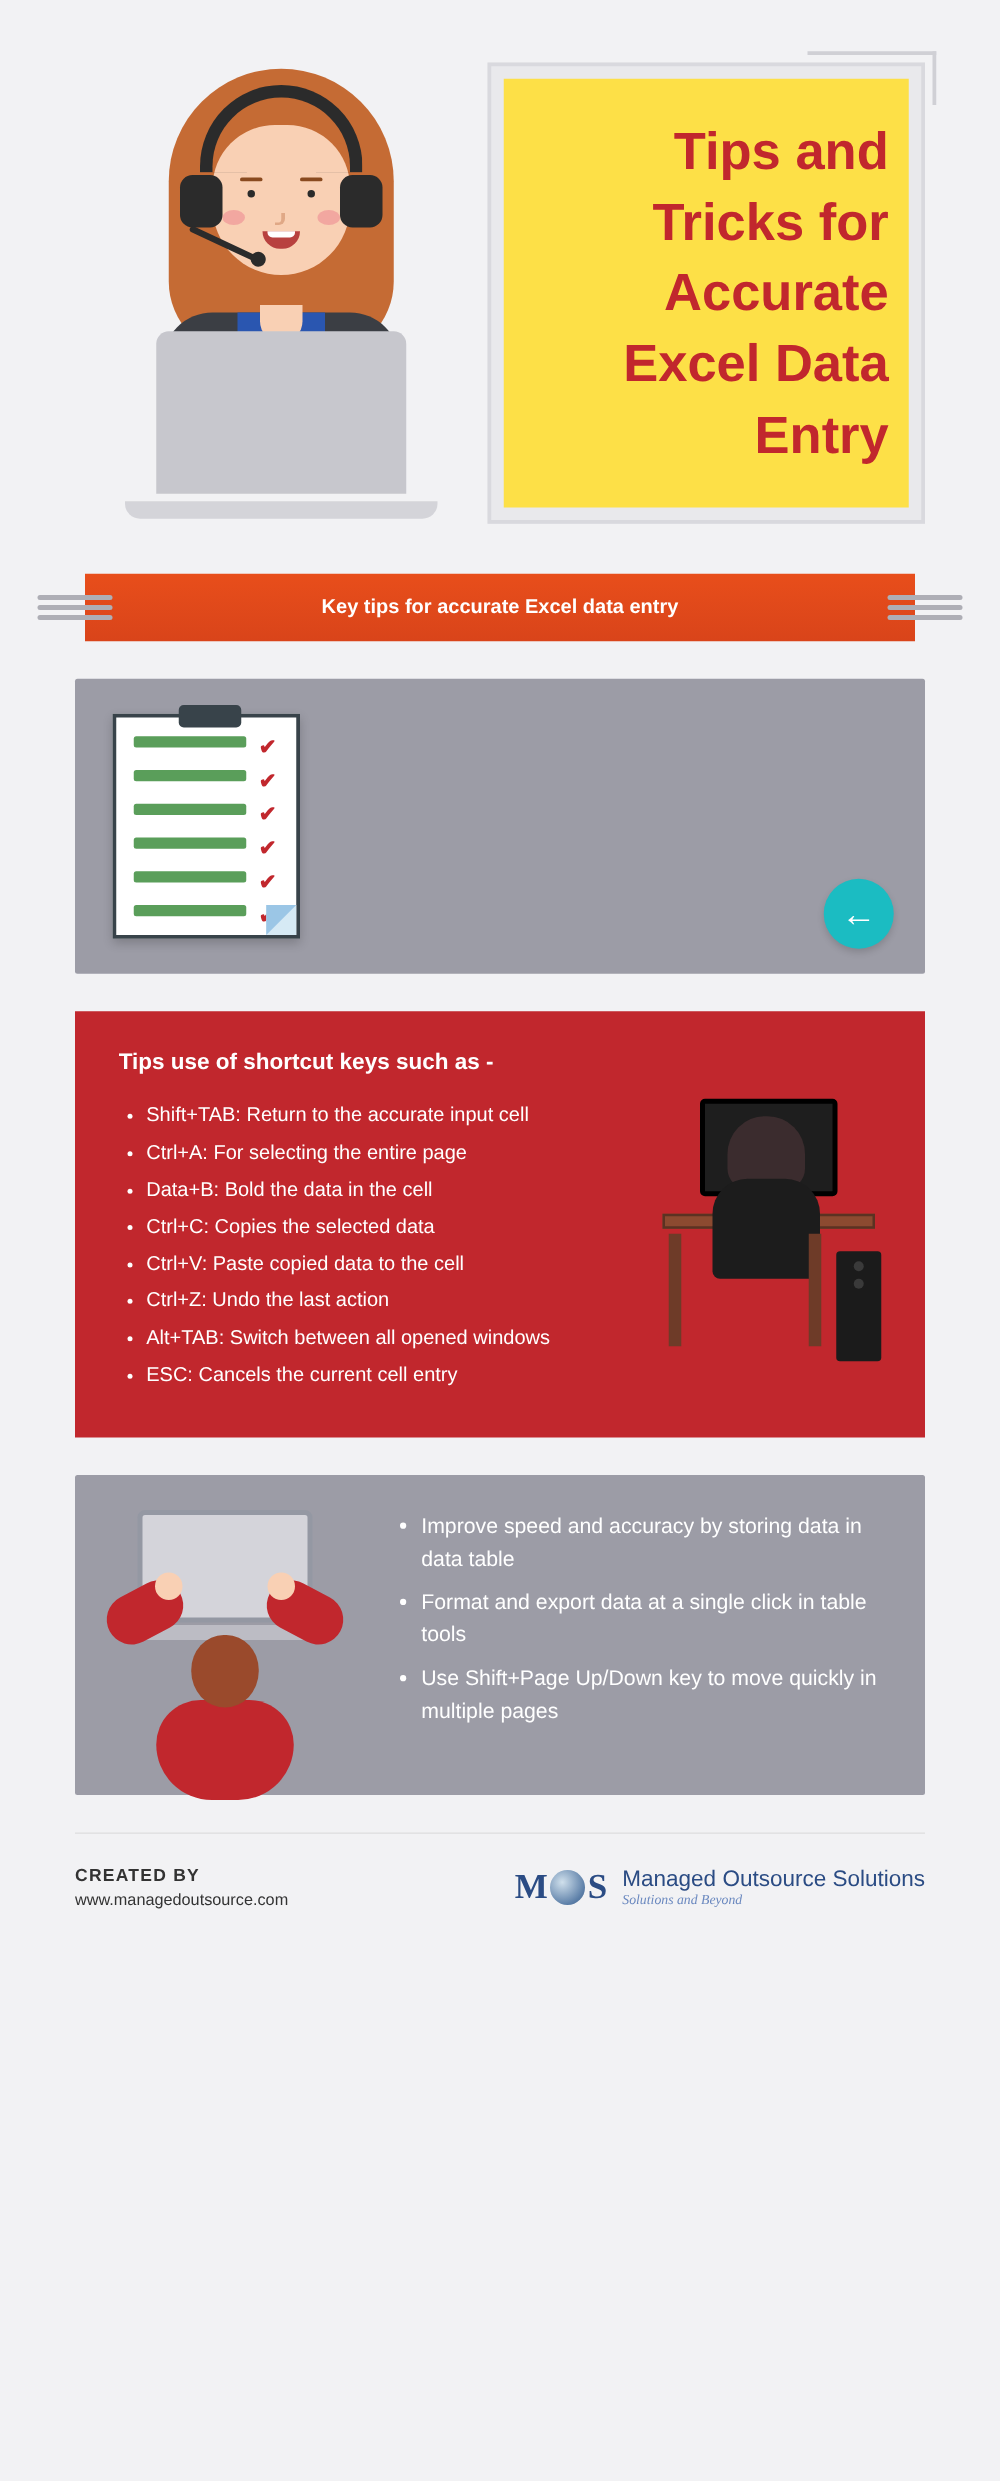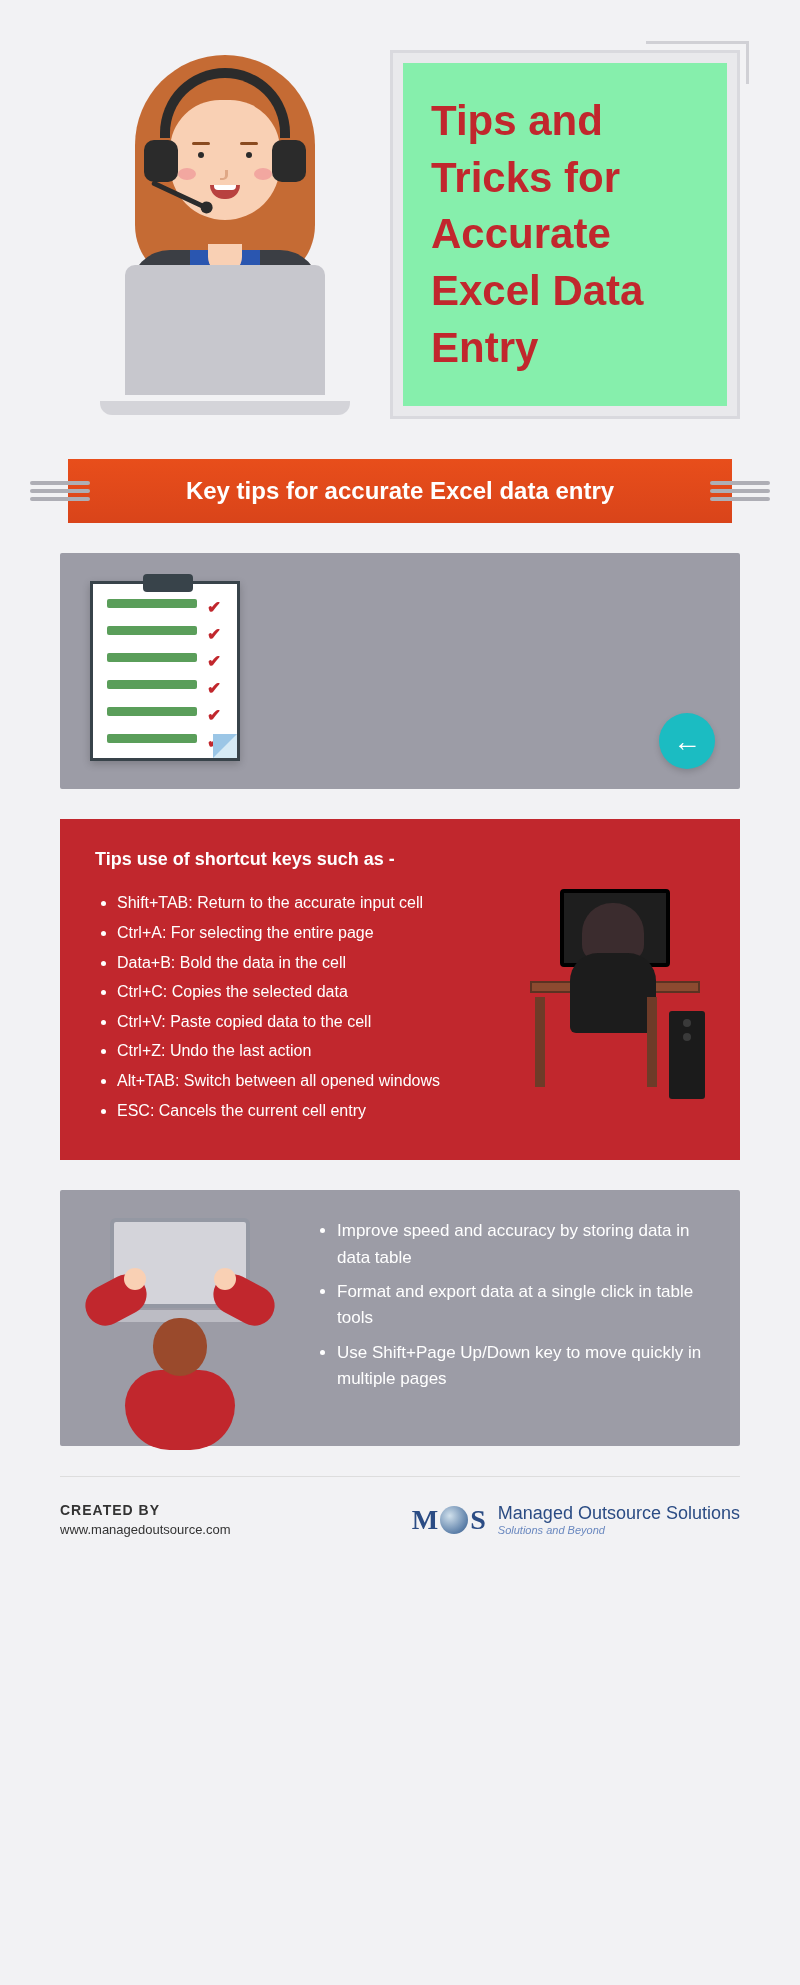--- a/index.html
+++ b/index.html
@@ -105,23 +105,23 @@
     background: #e9e9ec;
     position: relative;
   }
   .title-frame::after {
     content:""; position:absolute; top:-12px; right:-12px;
     width: 100px; height: 40px;
     border-top: 3px solid #d0d0d5;
     border-right: 3px solid #d0d0d5;
   }
   .title-inner {
-    background:#86efac;
-    padding: 30px 28px;
-    text-align:left;
+    background:#fde047;
+    padding: 30px 16px;
+    text-align:right;
   }
   .title-inner span {
     font-family: "Comic Sans MS", "Marker Felt", cursive, sans-serif;
     font-size: 42px;
     font-weight: bold;
     color: #c1272d;
     line-height: 1.35;
     display:block;
   }
 
@@ -134,21 +134,21 @@
     position:absolute; left:30px; top:50%; transform:translateY(-50%);
   }
   .banner-stripes div { width:60px; height:4px; background:#aeaeb5; margin:4px 0; border-radius:2px;}
   .banner-stripes.right { left:auto; right:30px; }
   .banner-bar {
     background: linear-gradient(#e84e1b,#d9441a);
     color:#fff;
     text-align:center;
     padding: 18px;
     margin: 0 68px;
-    font-size: 24px;
+    font-size: 16px;
     font-weight: 600;
   }
 
   
   .grey-card {
     background: #9c9ca6;
     color:#fff;
     padding: 28px 30px;
     display:flex;
     gap: 25px;
@@ -209,21 +209,21 @@
   }
   .created { font-size:13px; }
   .created strong { letter-spacing:1px; font-size:14px; display:block; margin-bottom:4px;}
   .brand { display:flex; align-items:center; gap:12px; }
   .brand-mark {
     font-family: Georgia, serif; font-weight:bold; font-size:28px; color:#2b4c84;
     display:flex;align-items:center;gap:2px;
   }
   .globe{width:28px;height:28px;border-radius:50%;background:radial-gradient(circle at 35% 35%,#d0e0ec 0%,#5c7fa8 70%,#3a5a86 100%);display:inline-block;}
   .brand-text { font-size:18px; color:#2b4c84; line-height:1.1;}
-  .brand-text small{display:block;font-size:11px;color:#6a88bf;font-style:italic;}
+  .brand-text small{display:block;font-size:11px;color:#6a88bf;font-style:italic;font-family:Liberation Serif, serif;}
 
   
   .clipboard {
     width:150px;height:180px;background:#fff;border:3px solid #38434a;position:relative;
     box-shadow:0 3px 8px rgba(0,0,0,.2);
   }
   .clipboard::before{content:"";position:absolute;top:-10px;left:50px;width:50px;height:18px;background:#38434a;border-radius:4px;}
   .clip-row{display:flex;align-items:center;gap:10px;margin:11px 14px 0;}
   .clip-row .bar{flex:1;height:9px;background:#5a9e5a;border-radius:2px;}
   .clip-row .tick{width:16px;height:16px;color:#c1272d;font-weight:900;}

